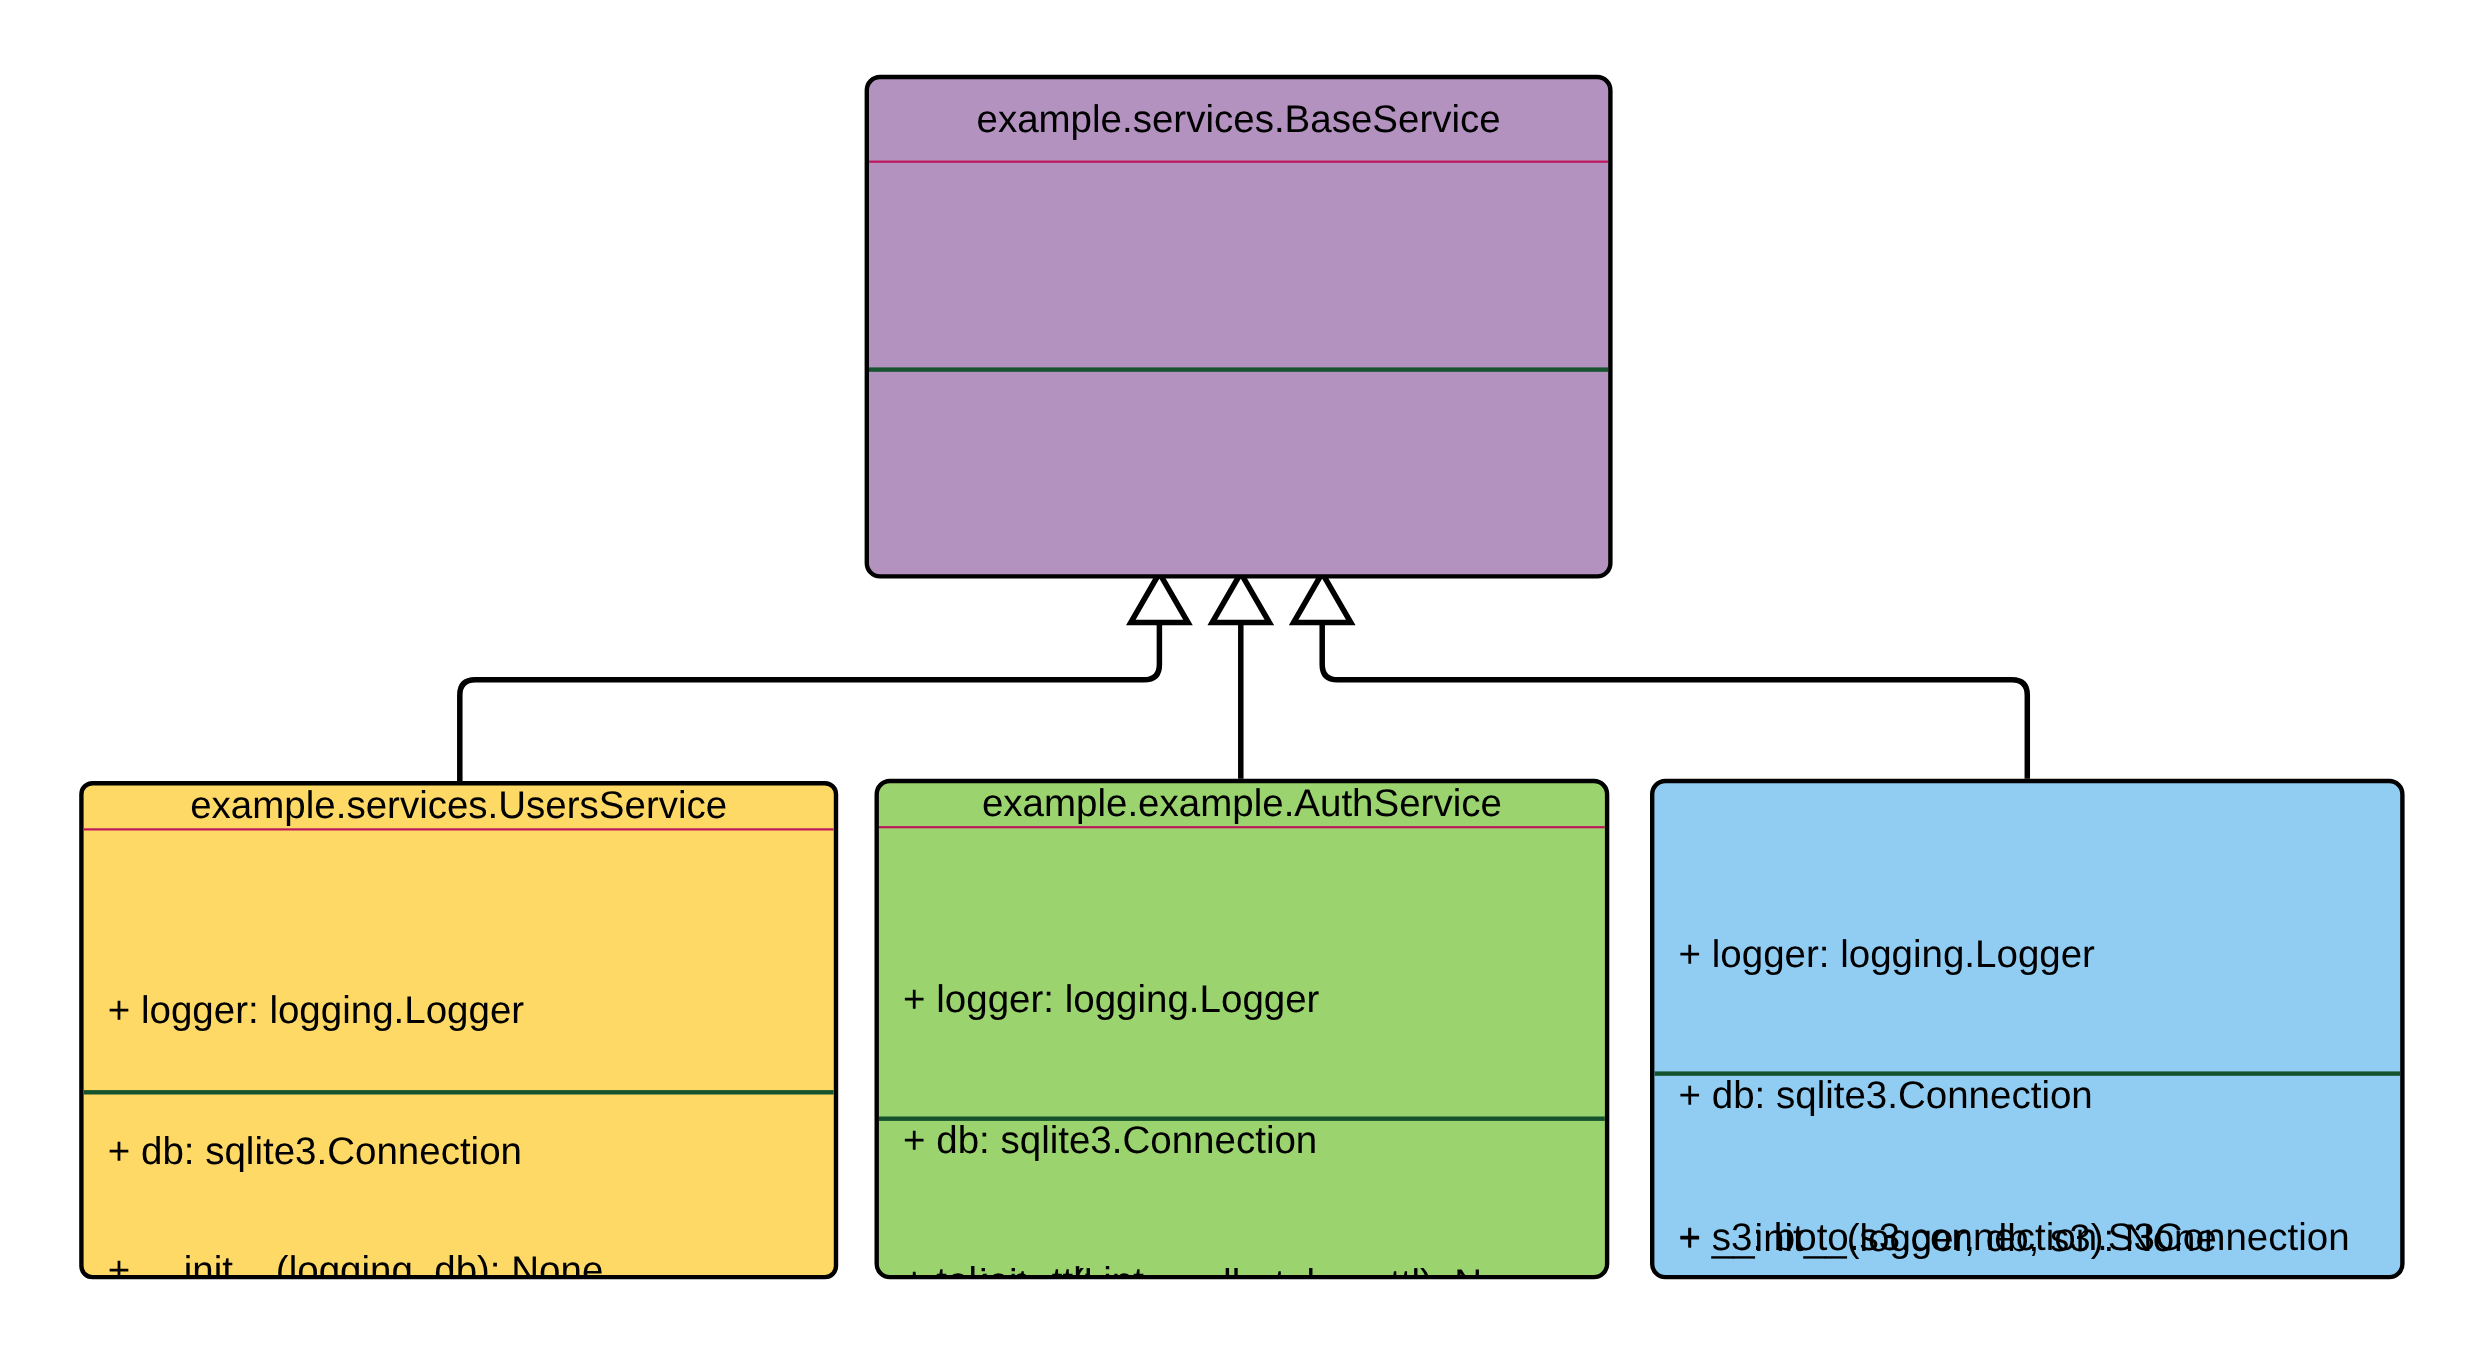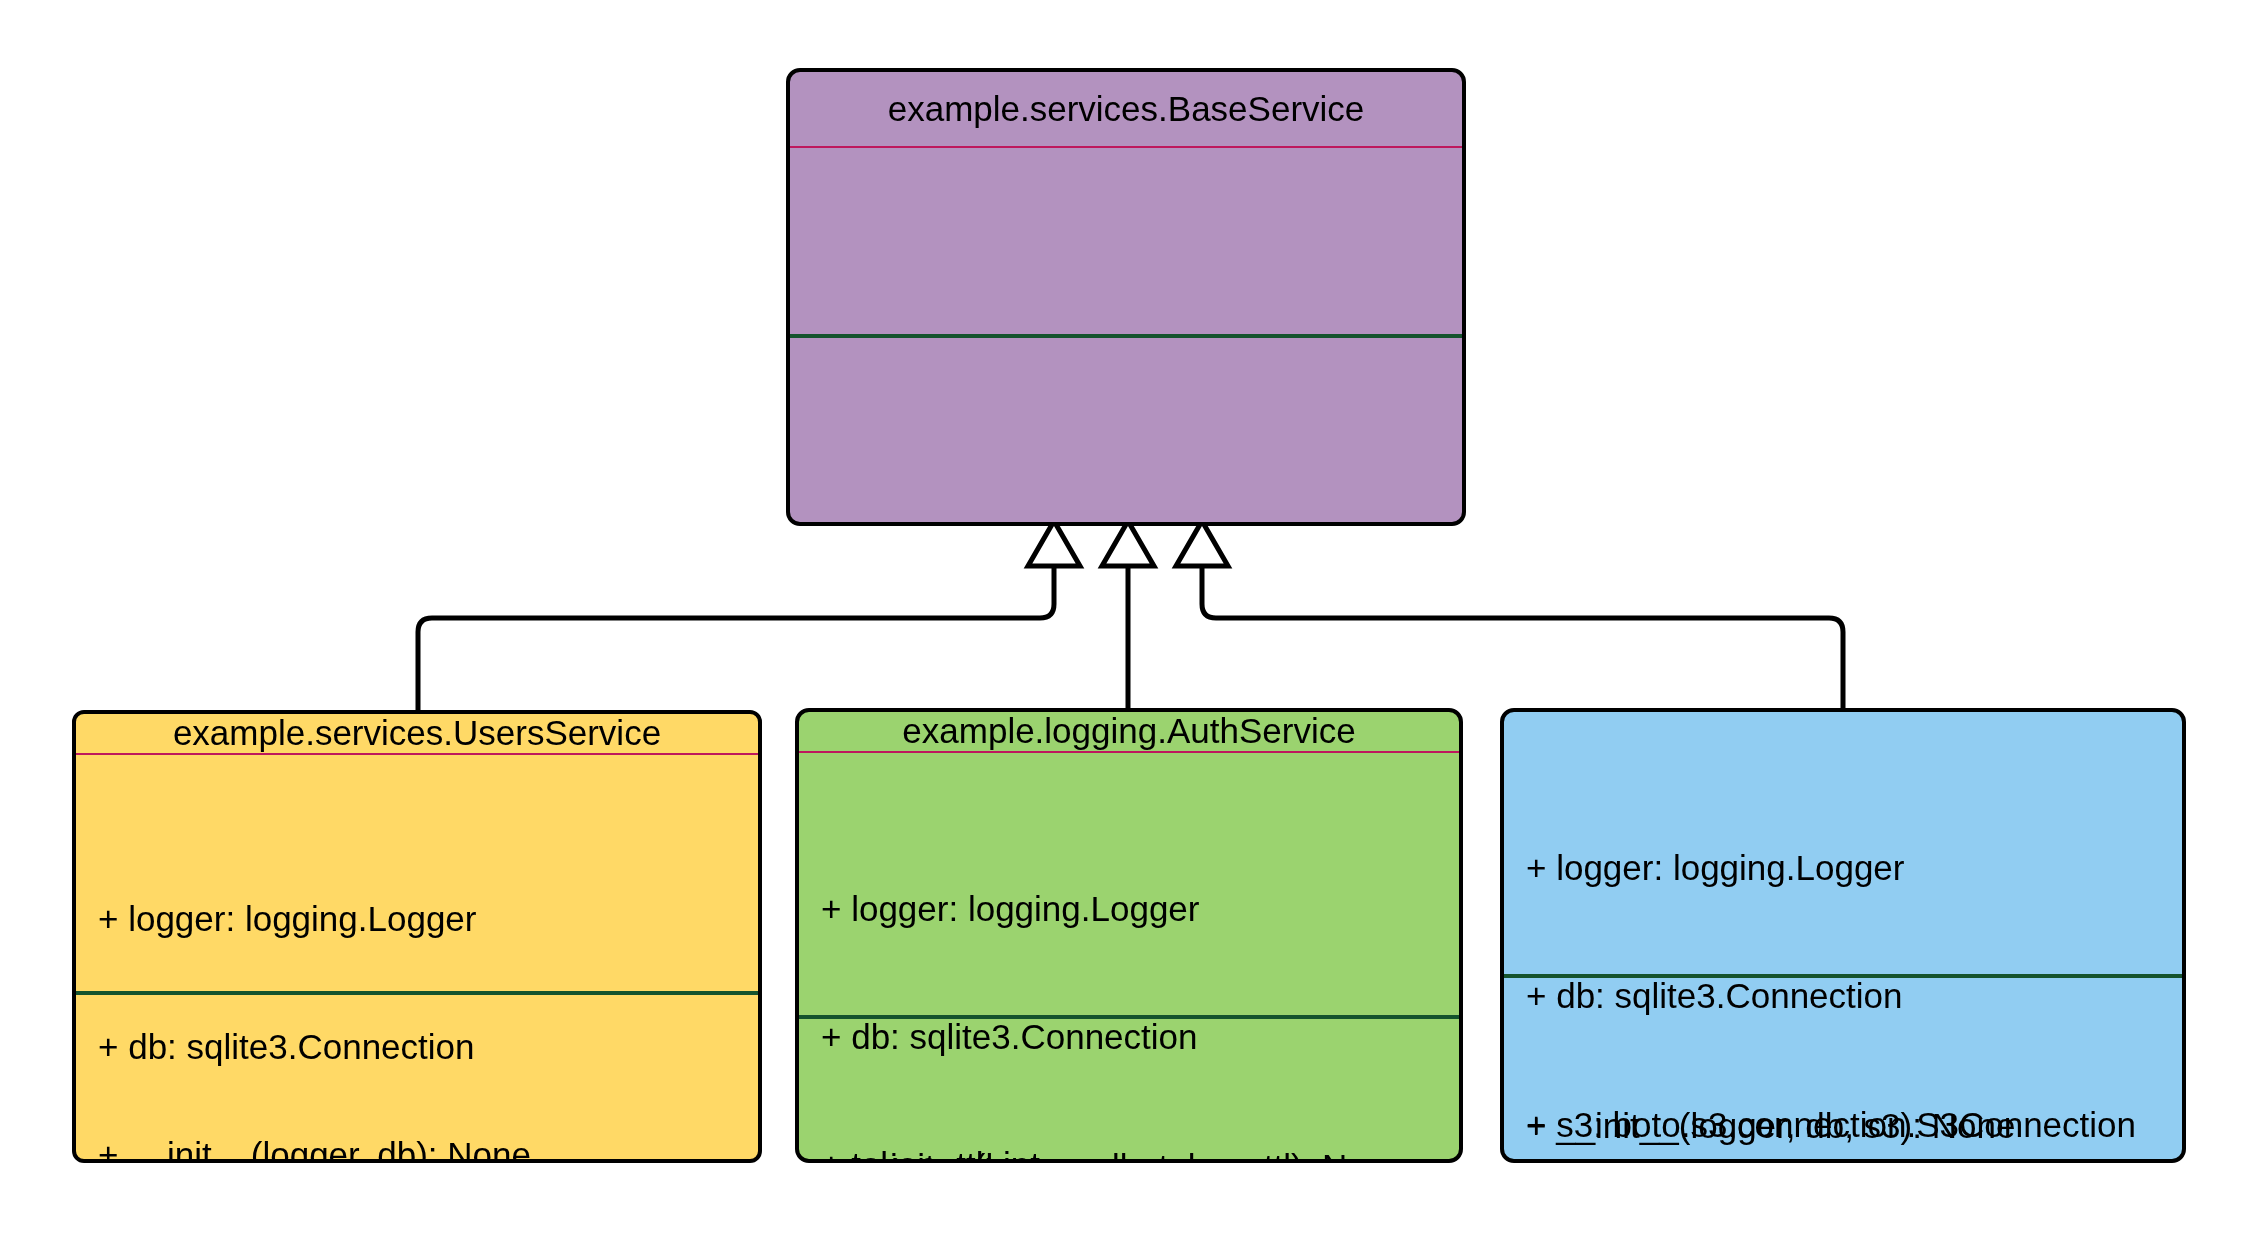--- a/index.html
+++ b/index.html
@@ -143,26 +143,26 @@
     <div class="uml-compartment uml-methods"></div>
   </div>
 
   <div class="uml-class" id="class-users" style="background-color: rgb(255, 217, 102); border-radius: 12px;">
     <div class="uml-title">example.services.UsersService</div>
     <div class="uml-compartment uml-attrs">
       <div class="uml-row">+ logger: logging.Logger</div>
       <div class="uml-row">+ db: sqlite3.Connection</div>
     </div>
     <div class="uml-compartment uml-methods">
-      <div class="uml-row">+ __init__(logger, db): None</div>
+      <div class="uml-row">+ __init__(logging, db): None</div>
     </div>
   </div>
 
   <div class="uml-class" id="class-auth" style="background-color: rgb(155, 211, 111);">
-    <div class="uml-title">example.logging.AuthService</div>
+    <div class="uml-title">example.example.AuthService</div>
     <div class="uml-compartment uml-attrs">
       <div class="uml-row">+ logger: logging.Logger</div>
       <div class="uml-row">+ db: sqlite3.Connection</div>
       <div class="uml-row">+ token_ttl: int</div>
     </div>
     <div class="uml-compartment uml-methods">
       <div class="uml-row">+ __init__(logger, db, token_ttl): None</div>
     </div>
   </div>
 

